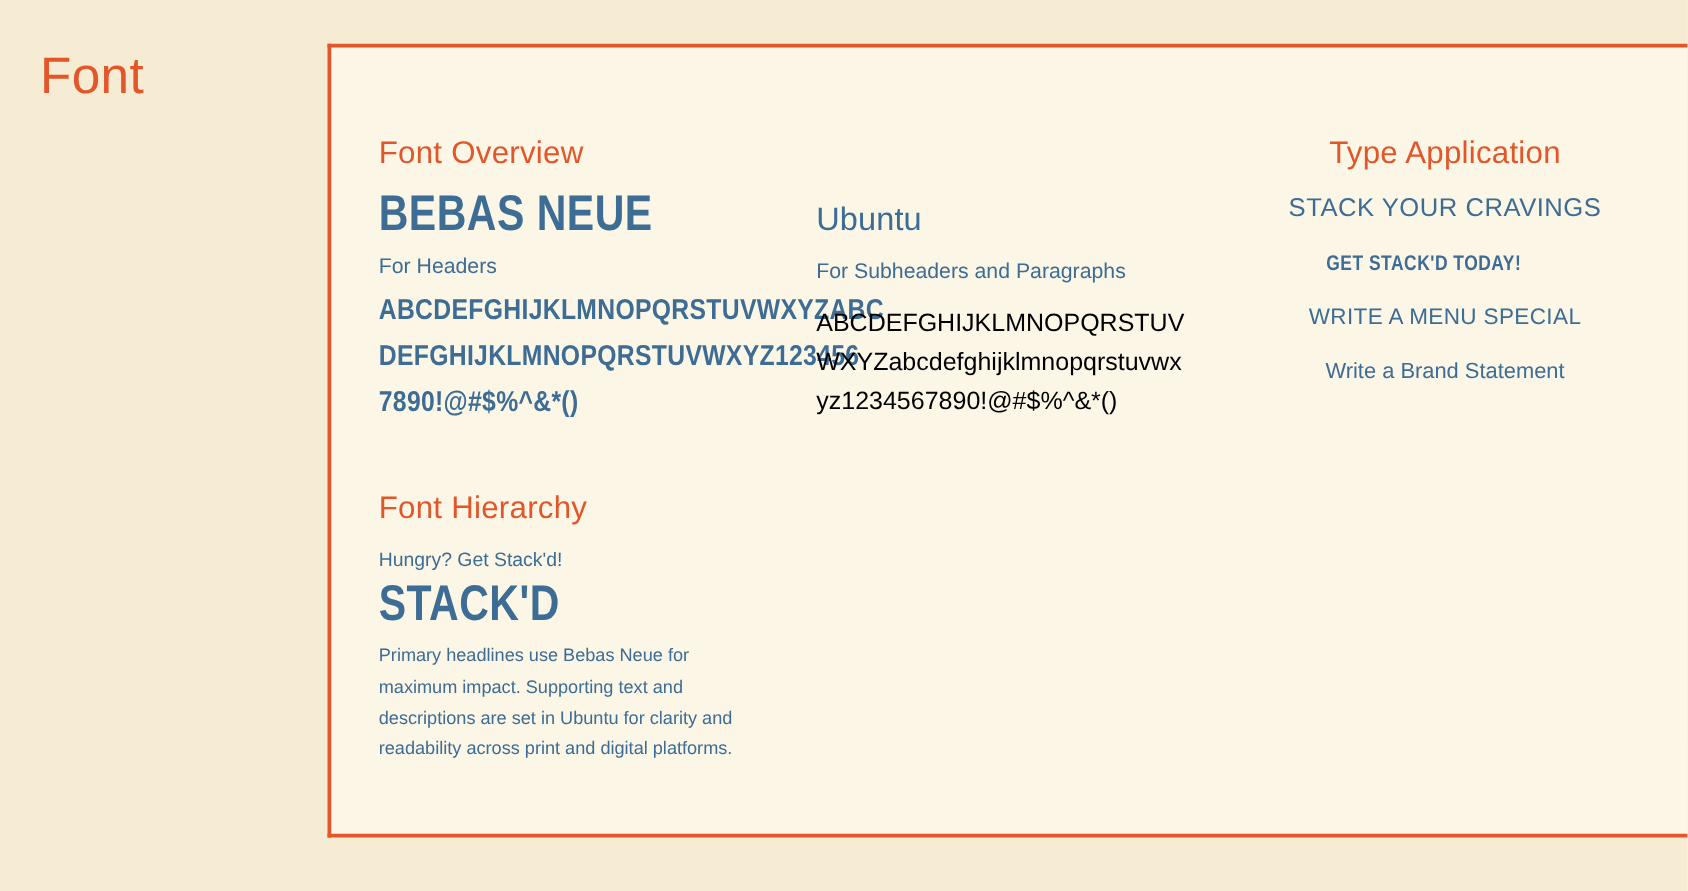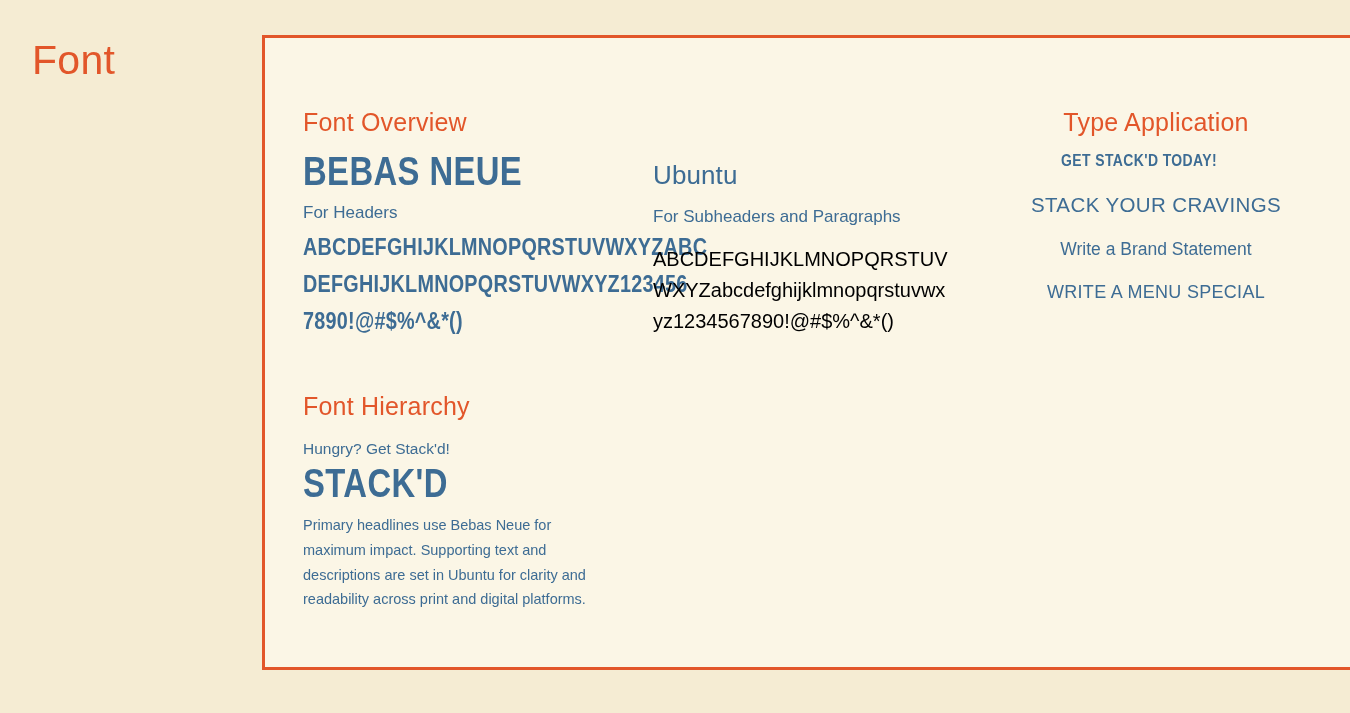--- a/index.html
+++ b/index.html
@@ -191,32 +191,32 @@
       <div class="col col-b">
         <div style="height:52px"></div>
         <div class="ubuntu-name">Ubuntu</div>
         <div class="caption mt14">For Subheaders and Paragraphs</div>
         <div class="glyphs-ubuntu">ABCDEFGHIJKLMNOPQRSTUVWXYZabcdefghijklmnopqrstuvwxyz1234567890!@#$%^&amp;*()</div>
       </div>
 
       <div class="col col-c">
         <div class="section-head">Type Application</div>
 
+        <div class="app-row mt18">
+          <span class="app-caps">STACK YOUR CRAVINGS</span>
+        </div>
+
         <div class="app-row">
           <span class="bebas bebas-sm" style="display:inline-block">GET STACK'D TODAY!</span>
         </div>
 
-        <div class="app-row mt18">
-          <span class="app-caps">STACK YOUR CRAVINGS</span>
+        <div class="app-row">
+          <span class="app-caps-sm">WRITE A MENU SPECIAL</span>
         </div>
 
         <div class="app-row">
           <span class="app-normal">Write a Brand Statement</span>
-        </div>
-
-        <div class="app-row">
-          <span class="app-caps-sm">WRITE A MENU SPECIAL</span>
         </div>
       </div>
 
     </div>
   </div>
 </div>
 
 </body></html>

